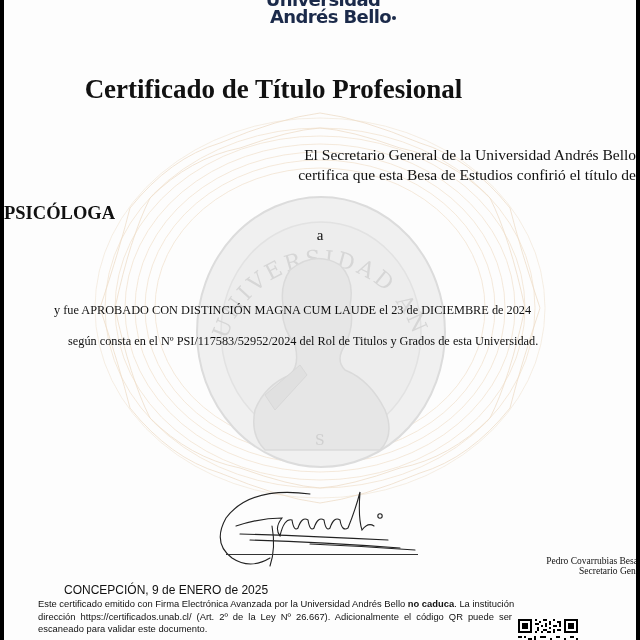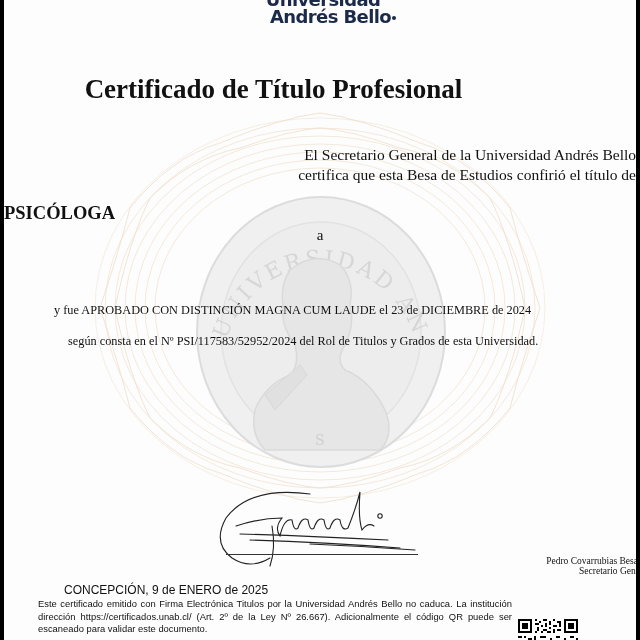--- a/index.html
+++ b/index.html
@@ -163,21 +163,21 @@
       top: 598px;
       left: 34px;
       width: 474px;
       font-size: 9.4px;
       line-height: 12.6px;
       text-align: justify;
       text-align-last: justify;
     }
     .legal .ln { display: block; text-align: justify; text-align-last: justify; white-space: nowrap; }
     .legal .ln.last { text-align-last: left; }
-    .legal b { font-weight: normal; }
+    .legal b { font-weight: bold; }
     .qr {
       position: absolute;
       left: 514px;
       top: 619px;
       width: 60px;
       height: 60px;
     }
   </style>
 </head>
 <body>
@@ -246,21 +246,21 @@
       <path d="M100,56 Q150,58 205,62"></path>
     </g>
   </svg>
   <div class="sig-line"></div>
   <div class="sig-name serif">Pedro Covarrubias Besa</div>
   <div class="sig-role serif">Secretario General</div>
 
   <div class="place-date sans">CONCEPCIÓN, 9 de ENERO de 2025</div>
 
   <div class="legal sans">
-    <span class="ln"><span>Este certificado emitido con Firma Electrónica Titulos por la Universidad Andrés Bello </span><b>no caduca</b><span>. La institución</span></span>
+    <span class="ln"><span>Este certificado emitido con Firma Electrónica Avanzada por la Universidad Andrés Bello </span><b>no caduca</b><span>. La institución</span></span>
     <span class="ln">dirección https://certificados.unab.cl/ (Art. 2º de la Ley Nº 26.667). Adicionalmente el código QR puede ser</span>
     <span class="ln last">escaneado para validar este documento.</span>
   </div>
 
   <svg class="qr" viewBox="0 0 60 60">
     <rect x="0" y="0" width="60" height="60" fill="#fff"></rect>
     <g fill="#000">
 
       <rect x="0" y="0" width="14" height="14"></rect>
       <rect x="2" y="2" width="10" height="10" fill="#fff"></rect>

